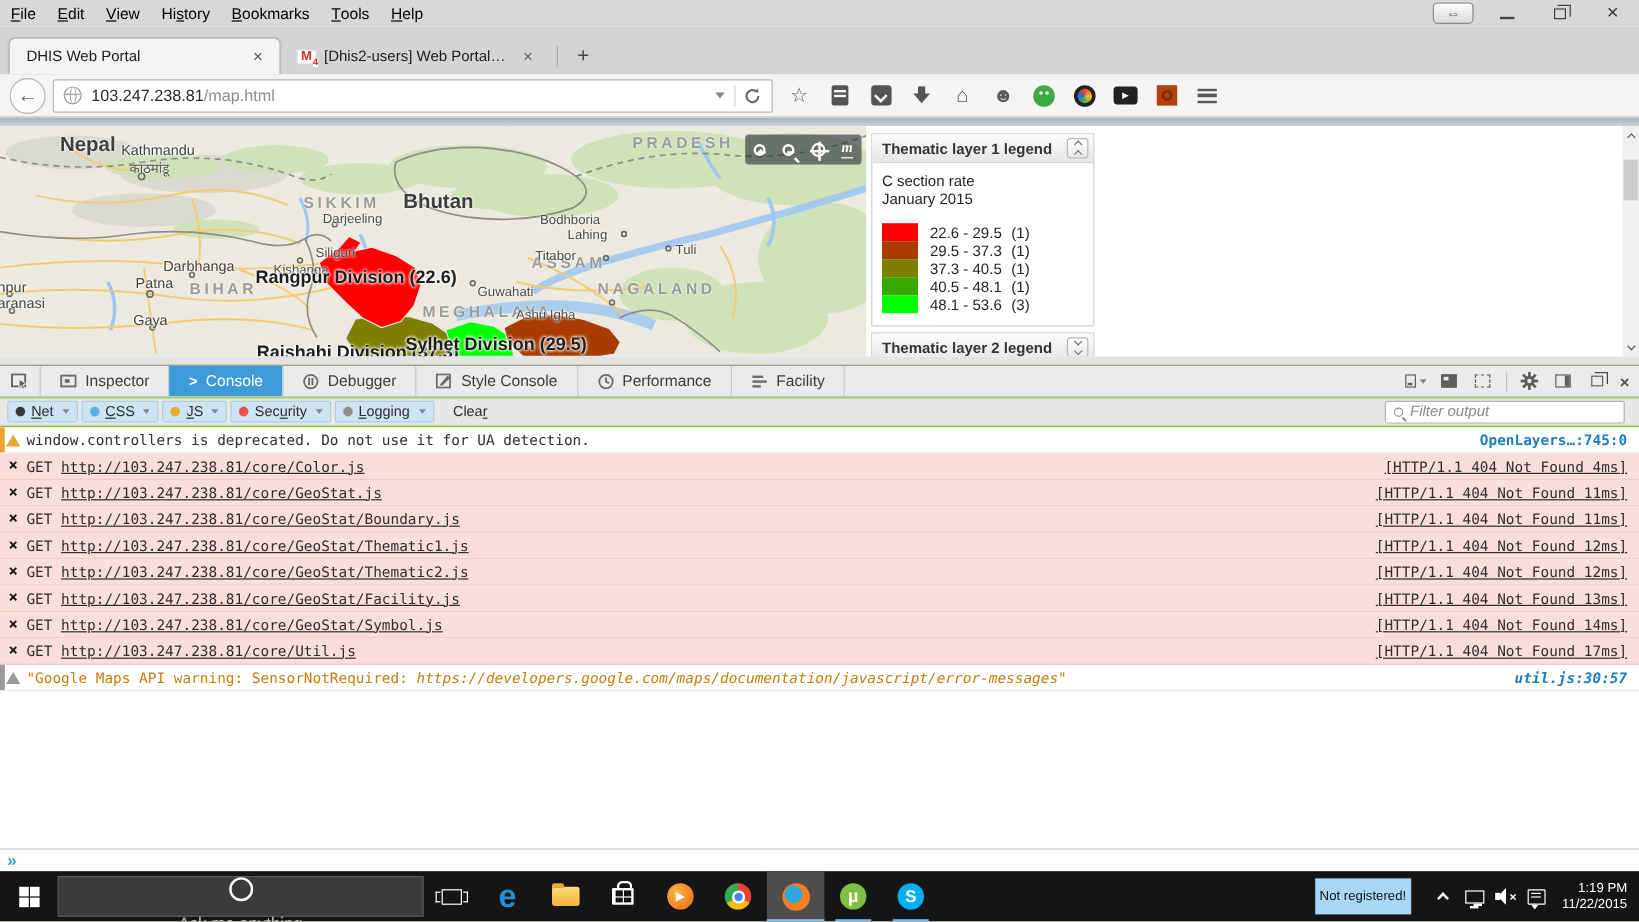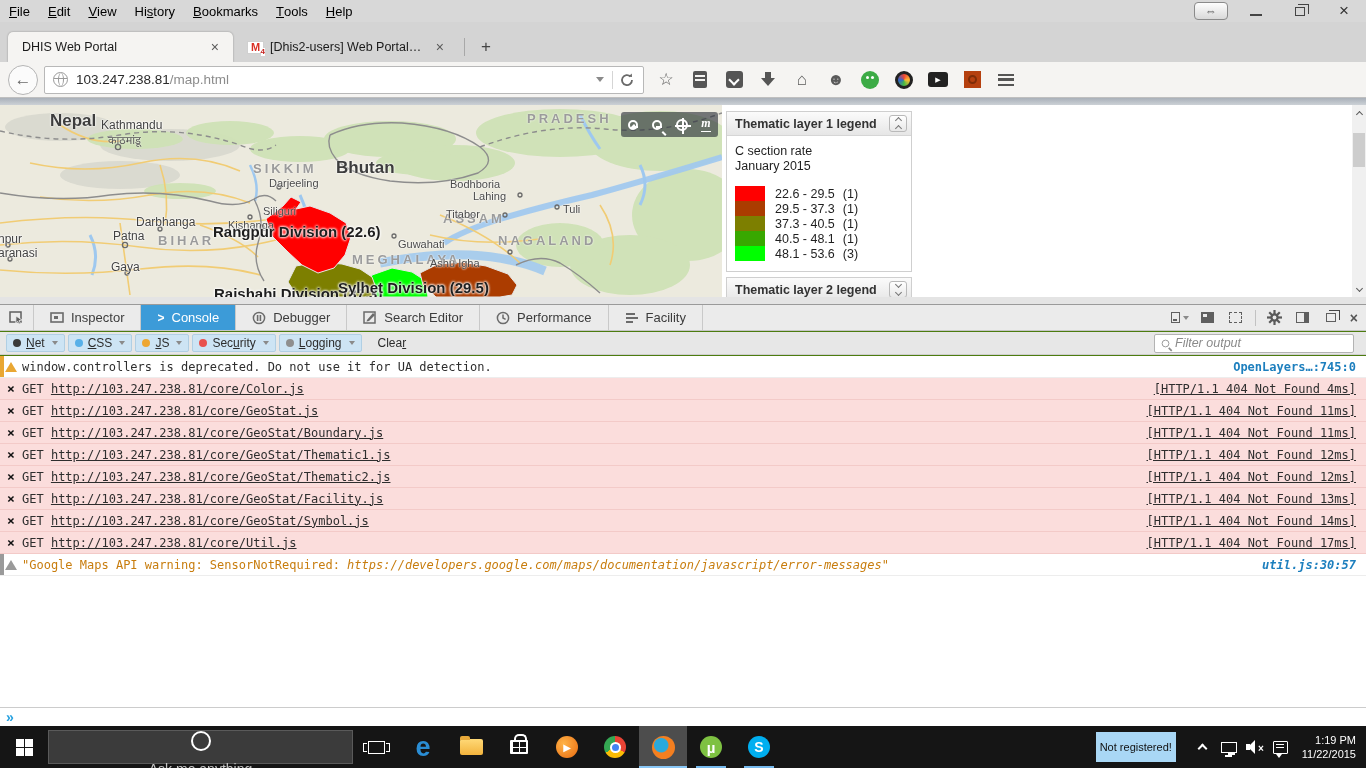--- a/index.html
+++ b/index.html
@@ -107,21 +107,21 @@
   .lg-text { font-size:12.5px; color:#1f1f1f; margin-left:10px; }
   .lg-count { margin-left:8px; }
 
   
   #pagescroll { position:absolute; right:0; top:7px; width:14px; height:192px; background:#f0f0f0; }
   .ps-arrow { position:absolute; left:0; width:14px; height:15px; display:flex; align-items:center; justify-content:center; }
   .ps-thumb { position:absolute; left:1px; top:28px; width:12px; height:34px; background:#cdcdcd; }
   .chev-g { width:5px; height:5px; border-right:1.7px solid #5a5a5a; border-bottom:1.7px solid #5a5a5a; }
 
   
-  #devtools { position:absolute; left:0; top:304px; width:1366px; height:422px; background:#4d7c0f; border-top:1px solid #9a9a9a; }
+  #devtools { position:absolute; left:0; top:304px; width:1366px; height:422px; background:#84cc16; border-top:1px solid #9a9a9a; }
   #dt-tabs { position:absolute; left:0; top:0; width:1366px; height:26px; background:#ebebeb; border-bottom:1px solid #c6c6c6; display:flex; align-items:stretch; }
   .dt-pick { width:34px; border-right:1px solid #c9c9c9; display:flex; align-items:center; justify-content:center; }
   .dtab { display:flex; align-items:center; gap:7px; padding:0 16px; border-right:1px solid #c9c9c9; font-size:13px; color:#3c3c3c; }
   .dtab.active { background:#3c9bd8; color:#fff; }
   .dtab svg { display:block; }
   #dt-right { margin-left:auto; display:flex; align-items:center; gap:10px; padding-right:8px; color:#5a5a5a; }
   .dt-sep { width:1px; height:16px; background:#c2c2c2; }
   .dt-ri { width:18px; height:16px; display:flex; align-items:center; justify-content:center; }
   .box-ico { width:13px; height:11px; border:1.5px solid #5f5f5f; position:relative; }
   .box-ico.dash { border-style:dashed; }
@@ -516,21 +516,21 @@
             </span>
             <span>Debugger</span>
           </div>
           <div class="dtab">
             <span>
               <svg width="14" height="13" viewBox="0 0 14 13">
                 <rect x="1" y="1" width="11" height="11" fill="none" stroke="#6b6b6b" stroke-width="1.5"></rect>
                 <path d="M4 9 L10 2 L12 4 L6 10 L3.5 10.5 Z" fill="#6b6b6b"></path>
               </svg>
             </span>
-            <span>Search Editor</span>
+            <span>Style Console</span>
           </div>
           <div class="dtab">
             <span>
               <svg width="14" height="14" viewBox="0 0 14 14">
                 <circle cx="7" cy="7" r="5.6" fill="none" stroke="#6b6b6b" stroke-width="1.5"></circle>
                 <path d="M7 3.5 L7 7 L9.6 8.4" fill="none" stroke="#6b6b6b" stroke-width="1.5"></path>
               </svg>
             </span>
             <span>Performance</span>
           </div>

